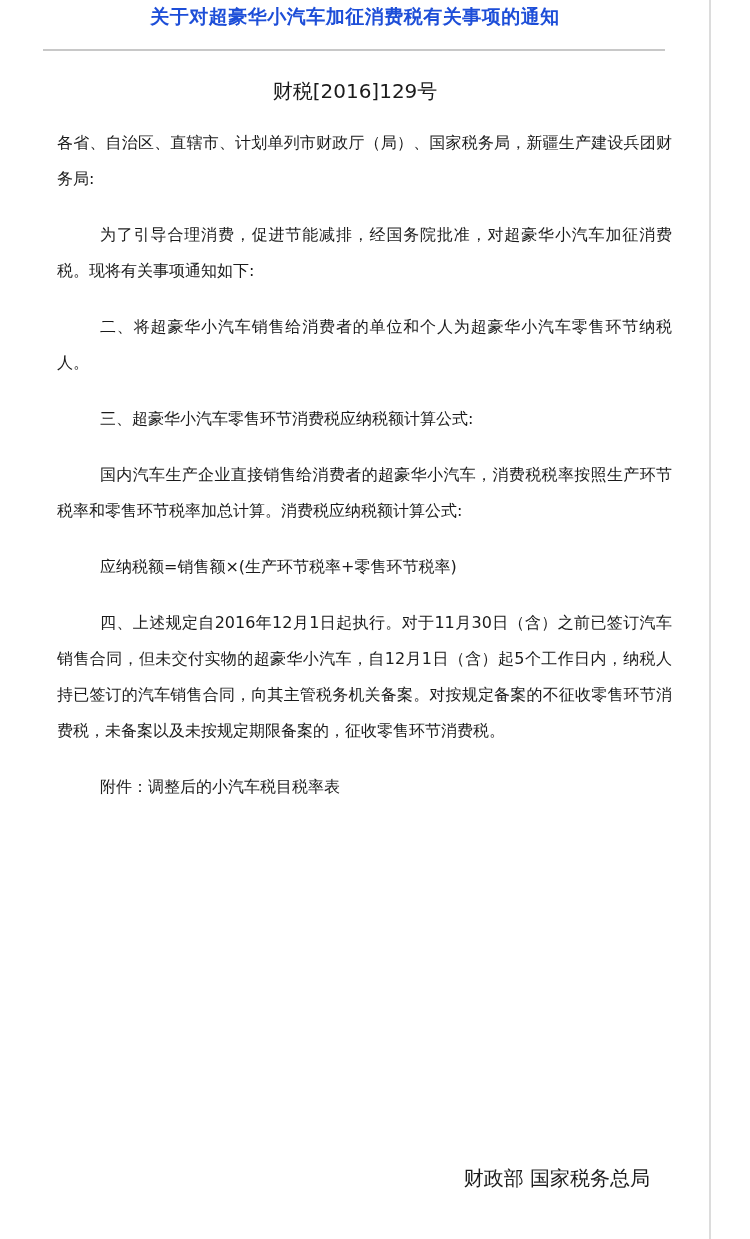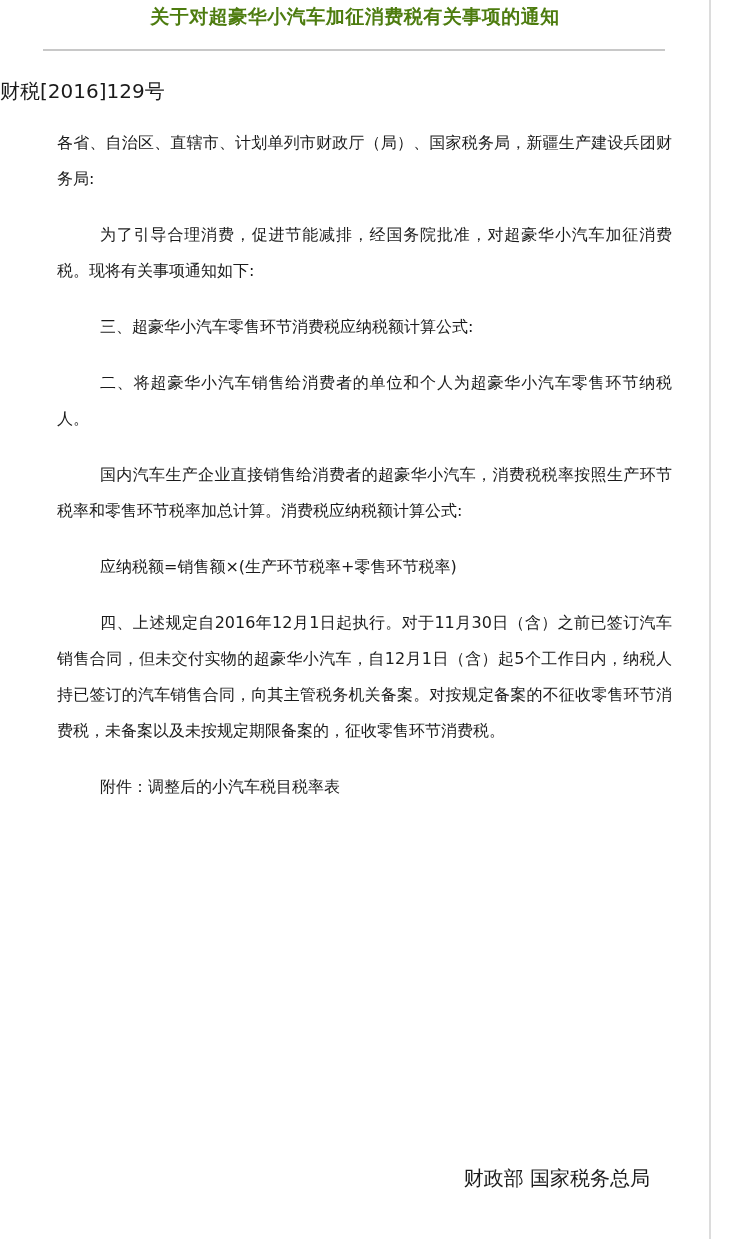--- a/index.html
+++ b/index.html
@@ -23,21 +23,21 @@
       height: 1239px;
     }
     .doc-title {
       position: absolute;
       left: 0;
       top: 2px;
       width: 710px;
       text-align: center;
       font-size: 19px;
       font-weight: bold;
-      color: #4d7c0f;
+      color: #1d4ed8;
       letter-spacing: 0.5px;
       line-height: 28px;
     }
     .title-rule {
       position: absolute;
       left: 43px;
       top: 49px;
       width: 622px;
       height: 0;
       border-top: 2px solid #c8c8c8;
@@ -48,20 +48,21 @@
       top: 0;
       width: 2px;
       height: 1239px;
       background: #dcdcdc;
     }
     .doc-number {
       position: absolute;
       left: 0;
       top: 76px;
       width: 710px;
+      text-align: center;
       font-size: 20px;
       line-height: 30px;
       color: #1a1a1a;
     }
     .body {
       position: absolute;
       left: 52px;
       top: 125px;
       width: 620px;
     }
@@ -90,22 +91,22 @@
 <div class="page">
   <div class="doc-title">关于对超豪华小汽车加征消费税有关事项的通知</div>
   <div class="title-rule"></div>
   <div class="right-rule"></div>
 
   <div class="doc-number">财税[2016]129号</div>
 
   <div class="body">
     <p class="para">各省、自治区、直辖市、计划单列市财政厅（局）、国家税务局，新疆生产建设兵团财务局:</p>
     <p class="para indent">为了引导合理消费，促进节能减排，经国务院批准，对超豪华小汽车加征消费税。现将有关事项通知如下:</p>
+    <p class="para indent">二、将超豪华小汽车销售给消费者的单位和个人为超豪华小汽车零售环节纳税人。</p>
     <p class="para indent">三、超豪华小汽车零售环节消费税应纳税额计算公式:</p>
-    <p class="para indent">二、将超豪华小汽车销售给消费者的单位和个人为超豪华小汽车零售环节纳税人。</p>
     <p class="para indent">国内汽车生产企业直接销售给消费者的超豪华小汽车，消费税税率按照生产环节税率和零售环节税率加总计算。消费税应纳税额计算公式:</p>
     <p class="para indent">应纳税额=销售额×(生产环节税率+零售环节税率)</p>
     <p class="para indent">四、上述规定自2016年12月1日起执行。对于11月30日（含）之前已签订汽车销售合同，但未交付实物的超豪华小汽车，自12月1日（含）起5个工作日内，纳税人持已签订的汽车销售合同，向其主管税务机关备案。对按规定备案的不征收零售环节消费税，未备案以及未按规定期限备案的，征收零售环节消费税。</p>
     <p class="para indent">附件：调整后的小汽车税目税率表</p>
   </div>
 
   <div class="signature">财政部 国家税务总局</div>
 </div>
 
 </body></html>

